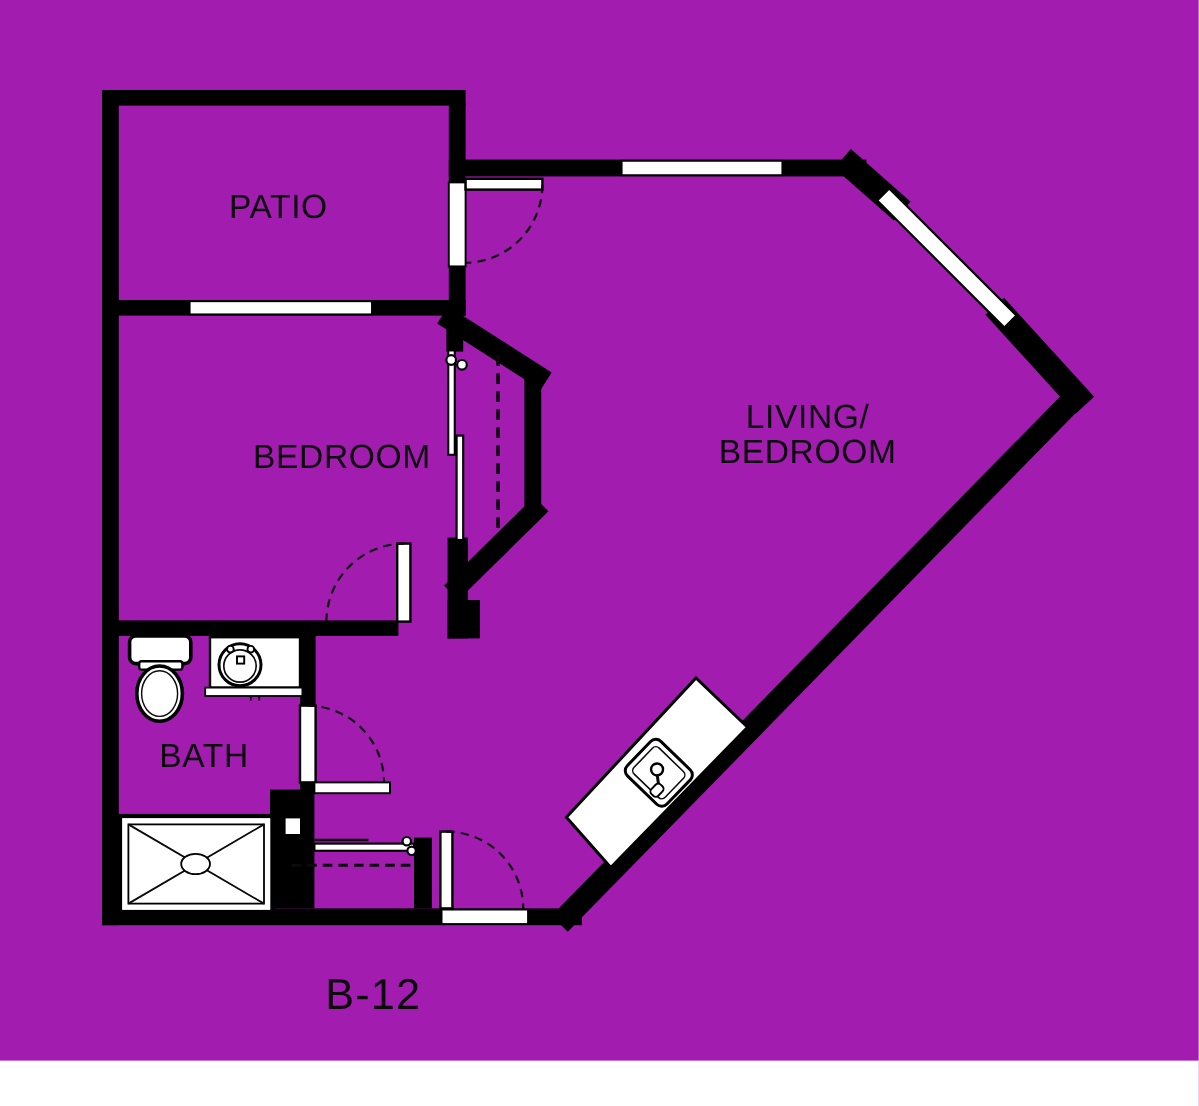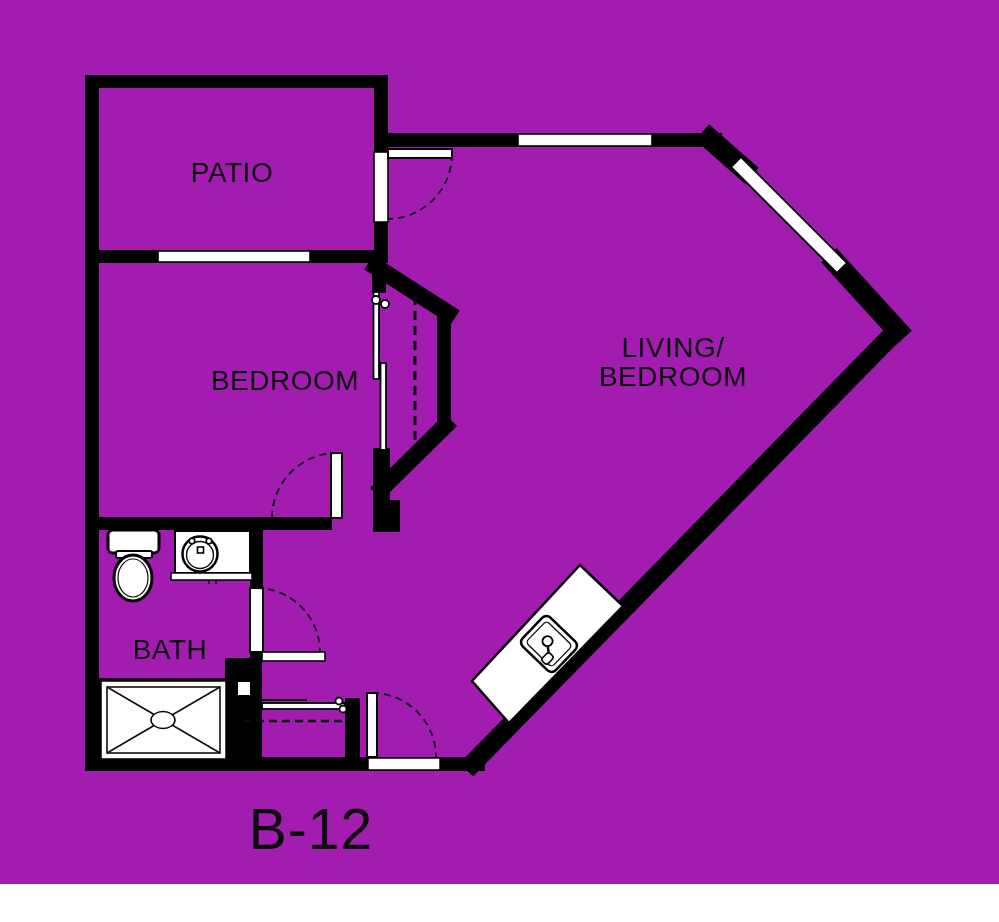--- a/index.html
+++ b/index.html
@@ -14,21 +14,21 @@
   .plan svg{position:absolute;left:0;top:0;}
   .lbl{
     position:absolute;
     transform:translate(-50%,-50%);
     font-size:28px;
     letter-spacing:0.5px;
     white-space:nowrap;
     color:#0b0b0b;
   }
   .lbl.unit{
-    font-size:57px;
+    font-size:36px;
     letter-spacing:1px;
   }
   .lbl.two-line{text-align:center;line-height:29px;margin-left:32px;}
 </style>
 </head>
 <body>
 
 <div class="plan">
   <svg width="999" height="922" viewBox="0 0 999 922">
 
@@ -150,15 +150,15 @@
       </g>
     </g>
   </svg>
 
   <div class="lbl" style="left:232px; top:173px;">PATIO</div>
   <div class="lbl" style="left:241px; top:381px;margin-left:44px;">BEDROOM</div>
   <div class="lbl two-line" style="left:641px; top:362px;">
     <span style="display:block;">LIVING/</span>
     <span style="display:block;">BEDROOM</span>
   </div>
-  <div class="lbl" style="left:170px; top:650px;text-align:right;">BATH</div>
+  <div class="lbl" style="left:170px; top:630px;text-align:right;">BATH</div>
   <div class="lbl unit" style="left:311px; top:829px;">B-12</div>
 </div>
 
 </body></html>

